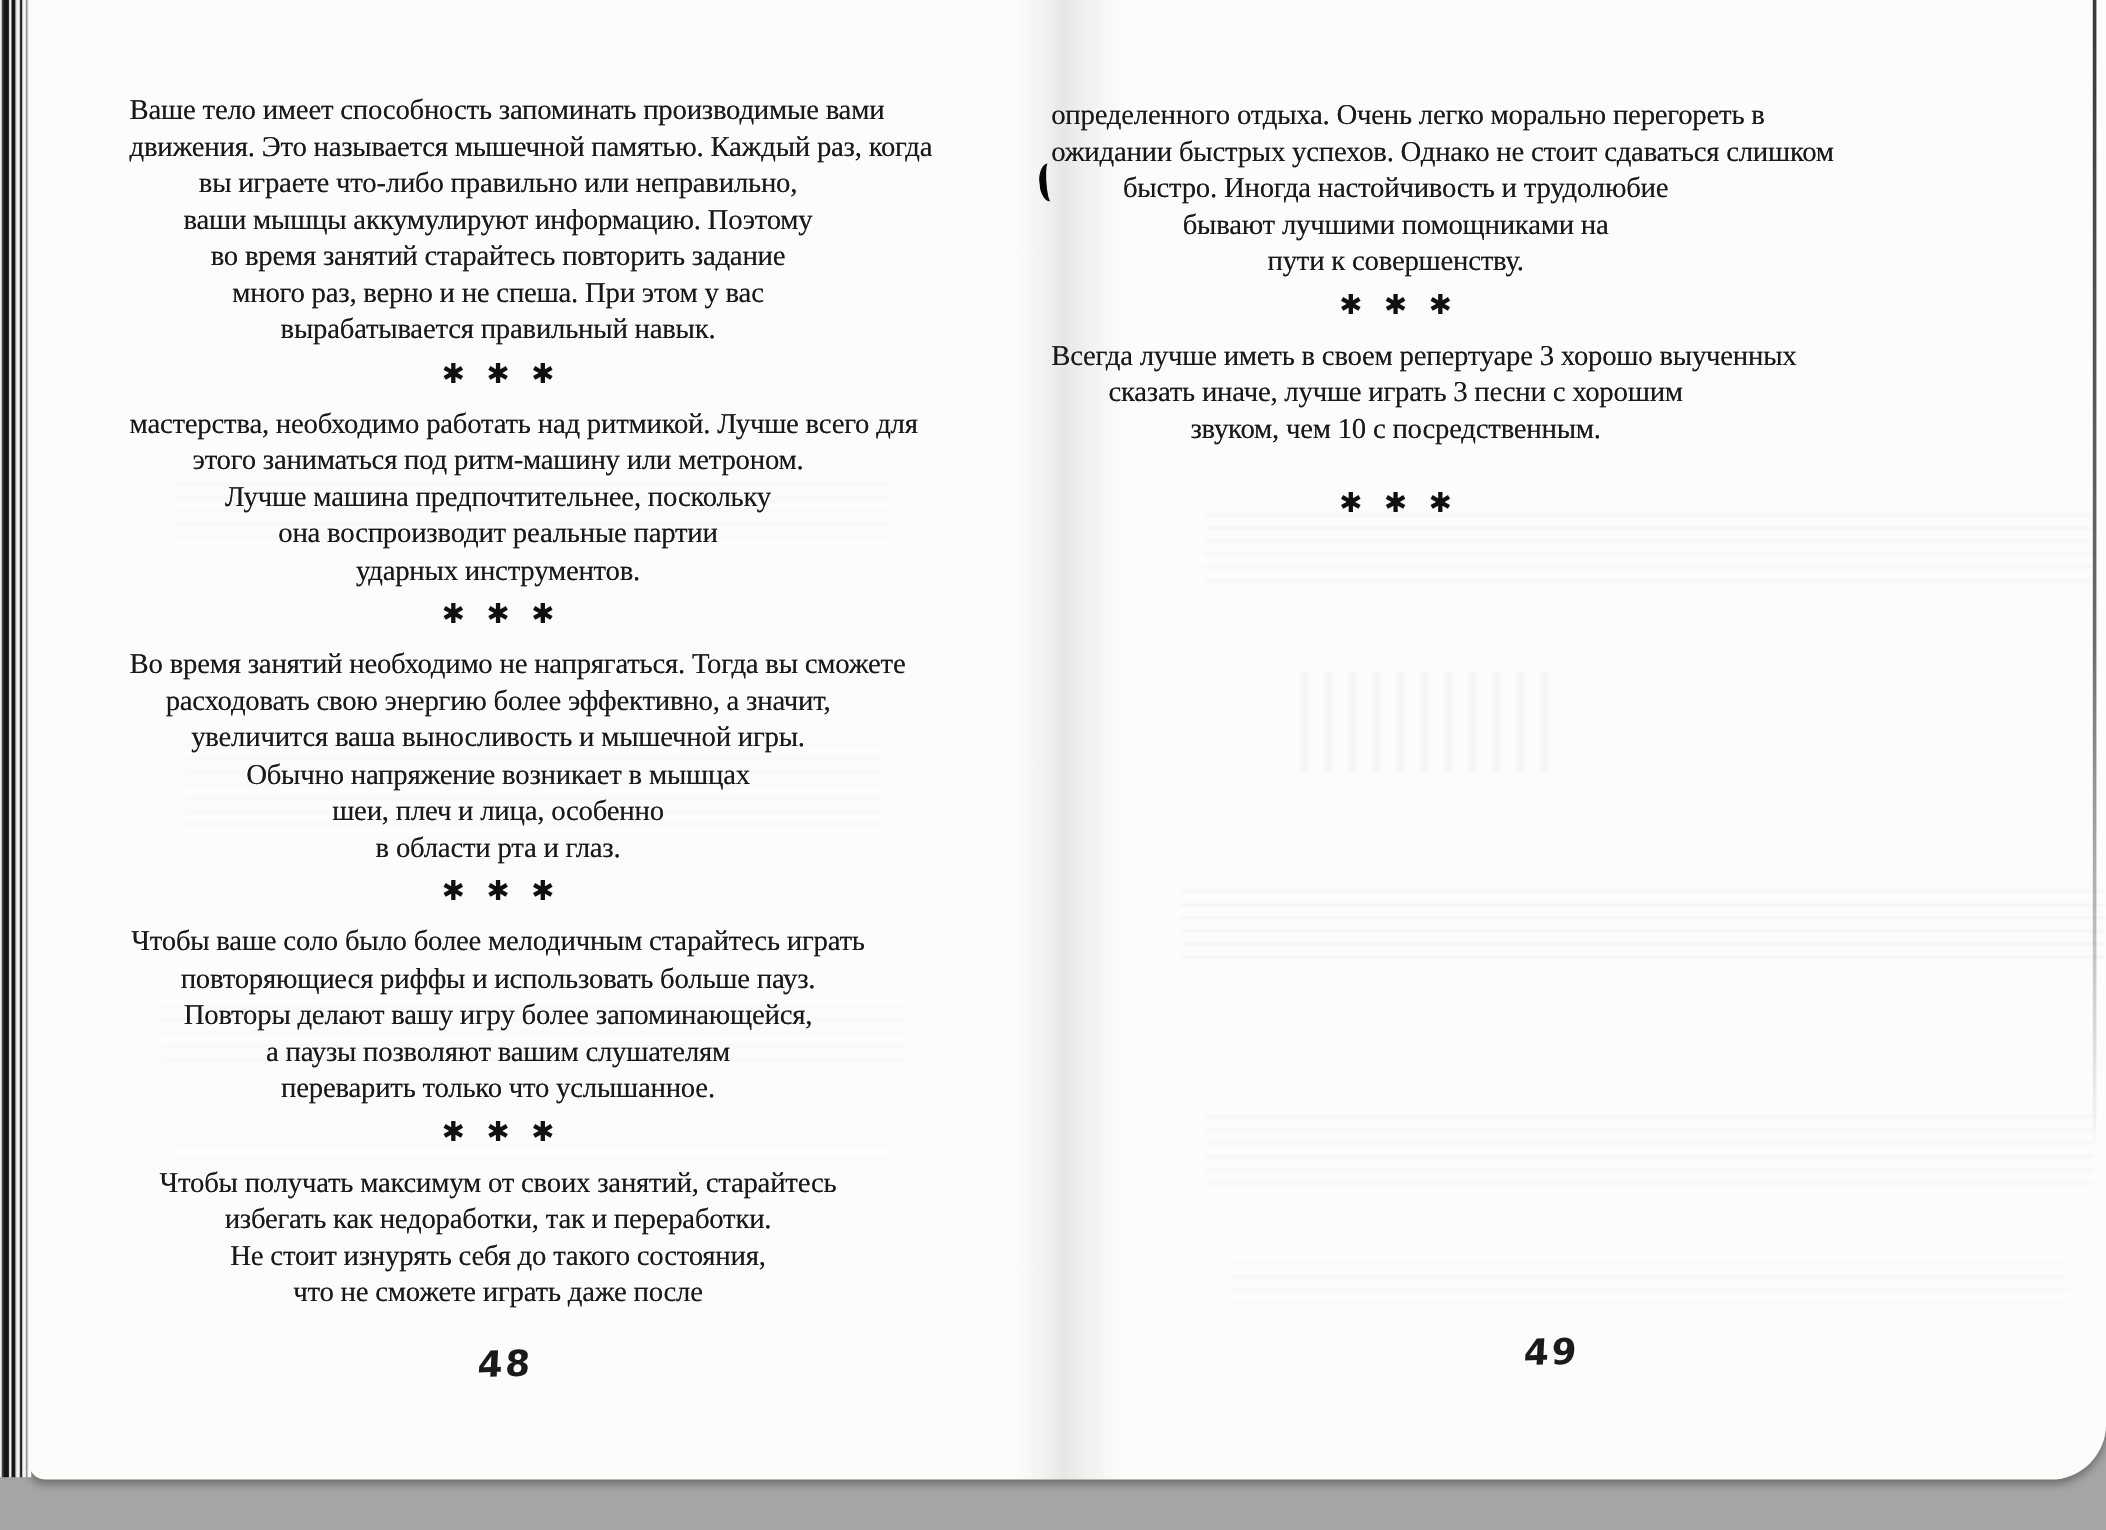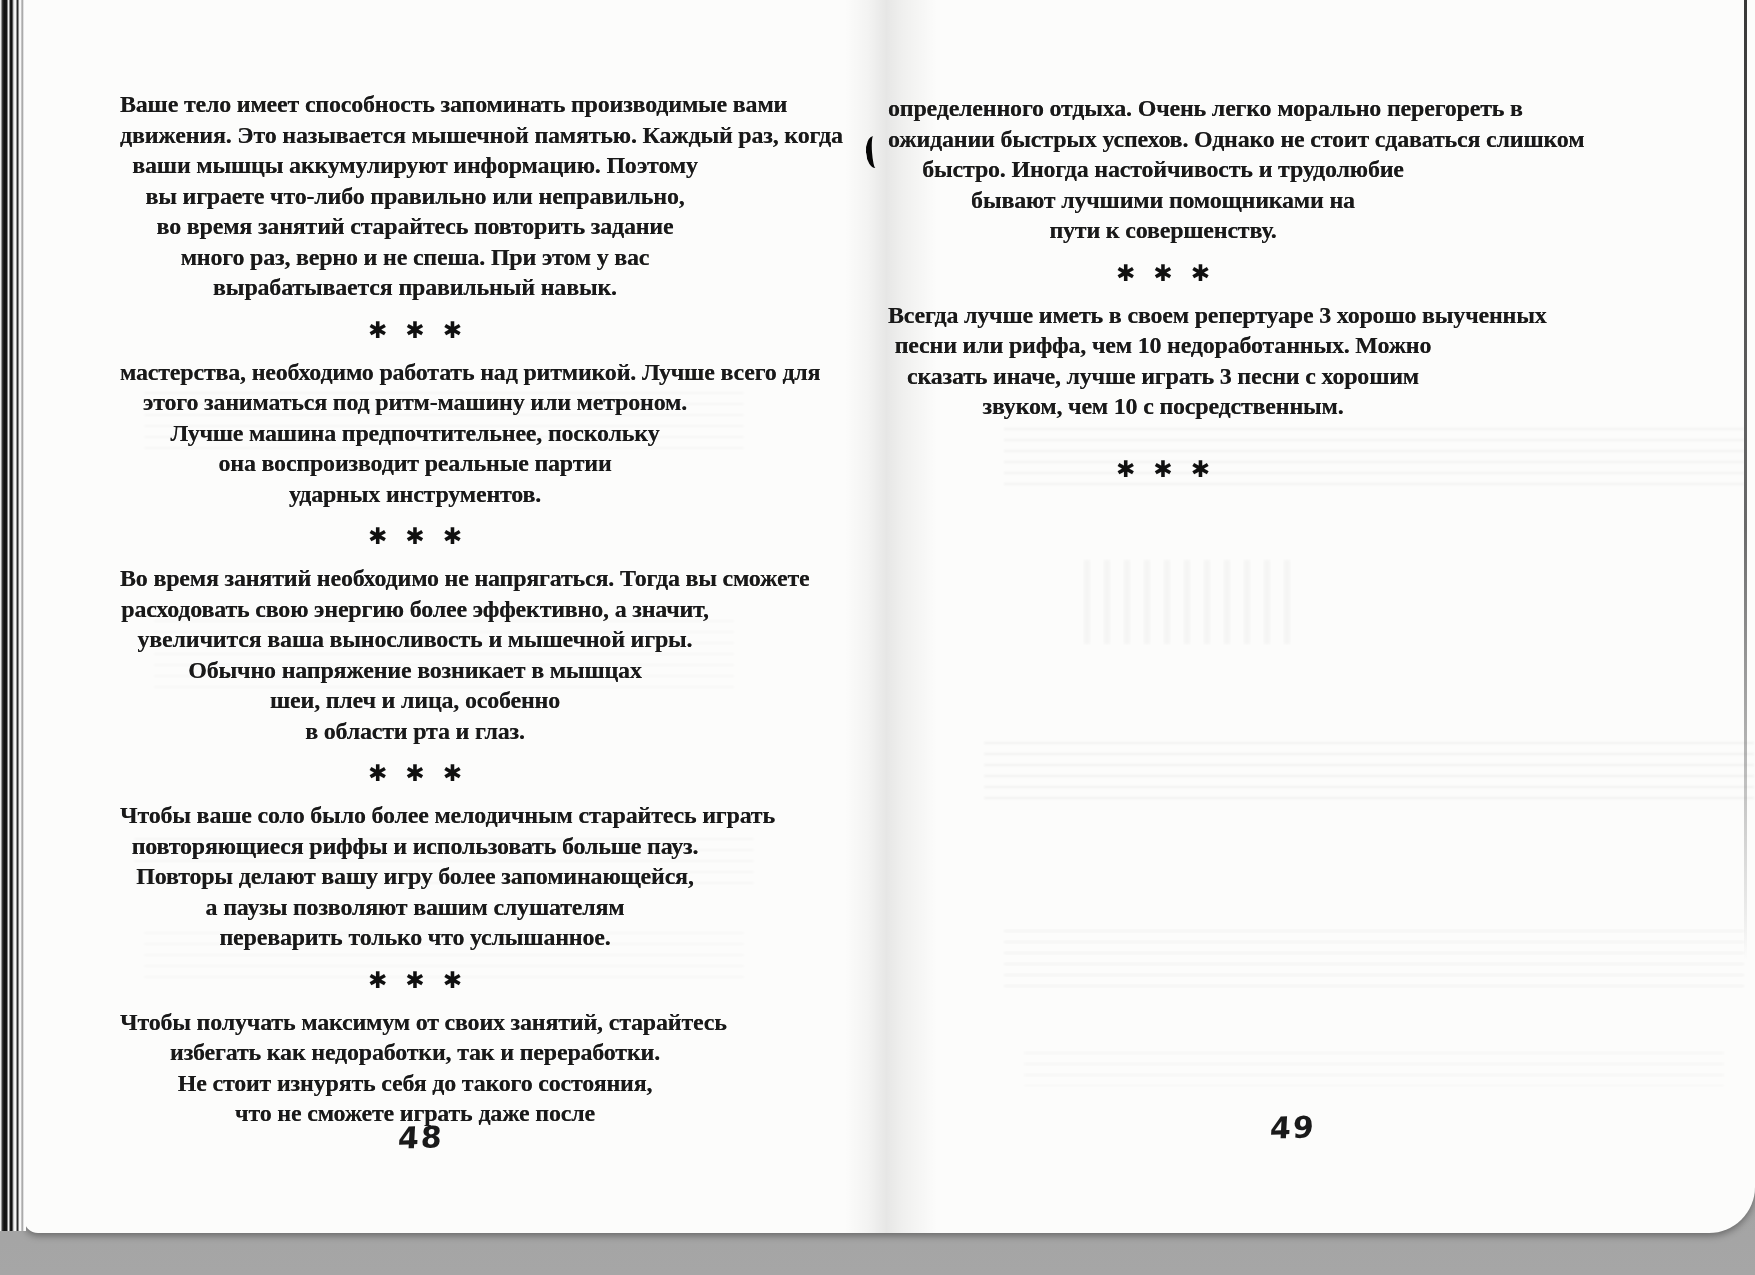--- a/index.html
+++ b/index.html
@@ -47,21 +47,21 @@
     position:absolute; left:866px; top:136px;
     width:11px; height:32px;
     border-left:6px solid #060606;
     border-radius:50%;
     transform:rotate(-4deg);
   }
   
   .page { position:absolute; text-align:center; color:#191919; }
   .page-left  { left:108px; top:77px; width:614px; }
   .page-right { left:876px; top:81px; width:574px; }
-  .para { margin:12px;font-weight:bold; }
+  .para { margin:0; }
   .line {
     white-space:nowrap;
     font-size:24px; line-height:30.5px;
     letter-spacing:-0.2px;
     text-shadow:0 0 0.5px rgba(20,20,20,0.65);
   }
   .sep {
     font-family:"DejaVu Sans", sans-serif;
     font-weight:bold; color:#101010;
     font-size:23px; line-height:30px;
@@ -113,22 +113,22 @@
   <div class="ghost gr5"></div>
 </div>
 
 <div class="gutter"></div>
 <div class="gutter-mark"></div>
 
 <div class="page page-left" id="leftPage">
     <div class="para">
       <div class="line">Ваше тело имеет способность запоминать производимые вами</div>
       <div class="line">движения. Это называется мышечной памятью. Каждый раз, когда</div>
+      <div class="line">вы играете что-либо правильно или неправильно,</div>
       <div class="line">ваши мышцы аккумулируют информацию. Поэтому</div>
-      <div class="line">вы играете что-либо правильно или неправильно,</div>
       <div class="line">во время занятий старайтесь повторить задание</div>
       <div class="line">много раз, верно и не спеша. При этом у вас</div>
       <div class="line">вырабатывается правильный навык.</div>
     </div>
     <div class="sep">✱ ✱ ✱</div>
     <div class="para">
       <div class="line">мастерства, необходимо работать над ритмикой. Лучше всего для</div>
       <div class="line">этого заниматься под ритм-машину или метроном.</div>
       <div class="line">Лучше машина предпочтительнее, поскольку</div>
       <div class="line">она воспроизводит реальные партии</div>
@@ -163,21 +163,20 @@
     <div class="para">
       <div class="line">определенного отдыха. Очень легко морально перегореть в</div>
       <div class="line">ожидании быстрых успехов. Однако не стоит сдаваться слишком</div>
       <div class="line">быстро. Иногда настойчивость и трудолюбие</div>
       <div class="line">бывают лучшими помощниками на</div>
       <div class="line">пути к совершенству.</div>
     </div>
     <div class="sep">✱ ✱ ✱</div>
     <div class="para">
       <div class="line">Всегда лучше иметь в своем репертуаре 3 хорошо выученных</div>
-      <div class="line">песни или риффа, чем 10 недоработанных. Можно</div>
       <div class="line">сказать иначе, лучше играть 3 песни с хорошим</div>
       <div class="line">звуком, чем 10 с посредственным.</div>
     </div>
     <div class="sep">✱ ✱ ✱</div>
   </div>
 
 <div class="pagenum pagenum-left">48</div>
 <div class="pagenum pagenum-right">49</div>
 
 <div class="edge-strips"></div>

